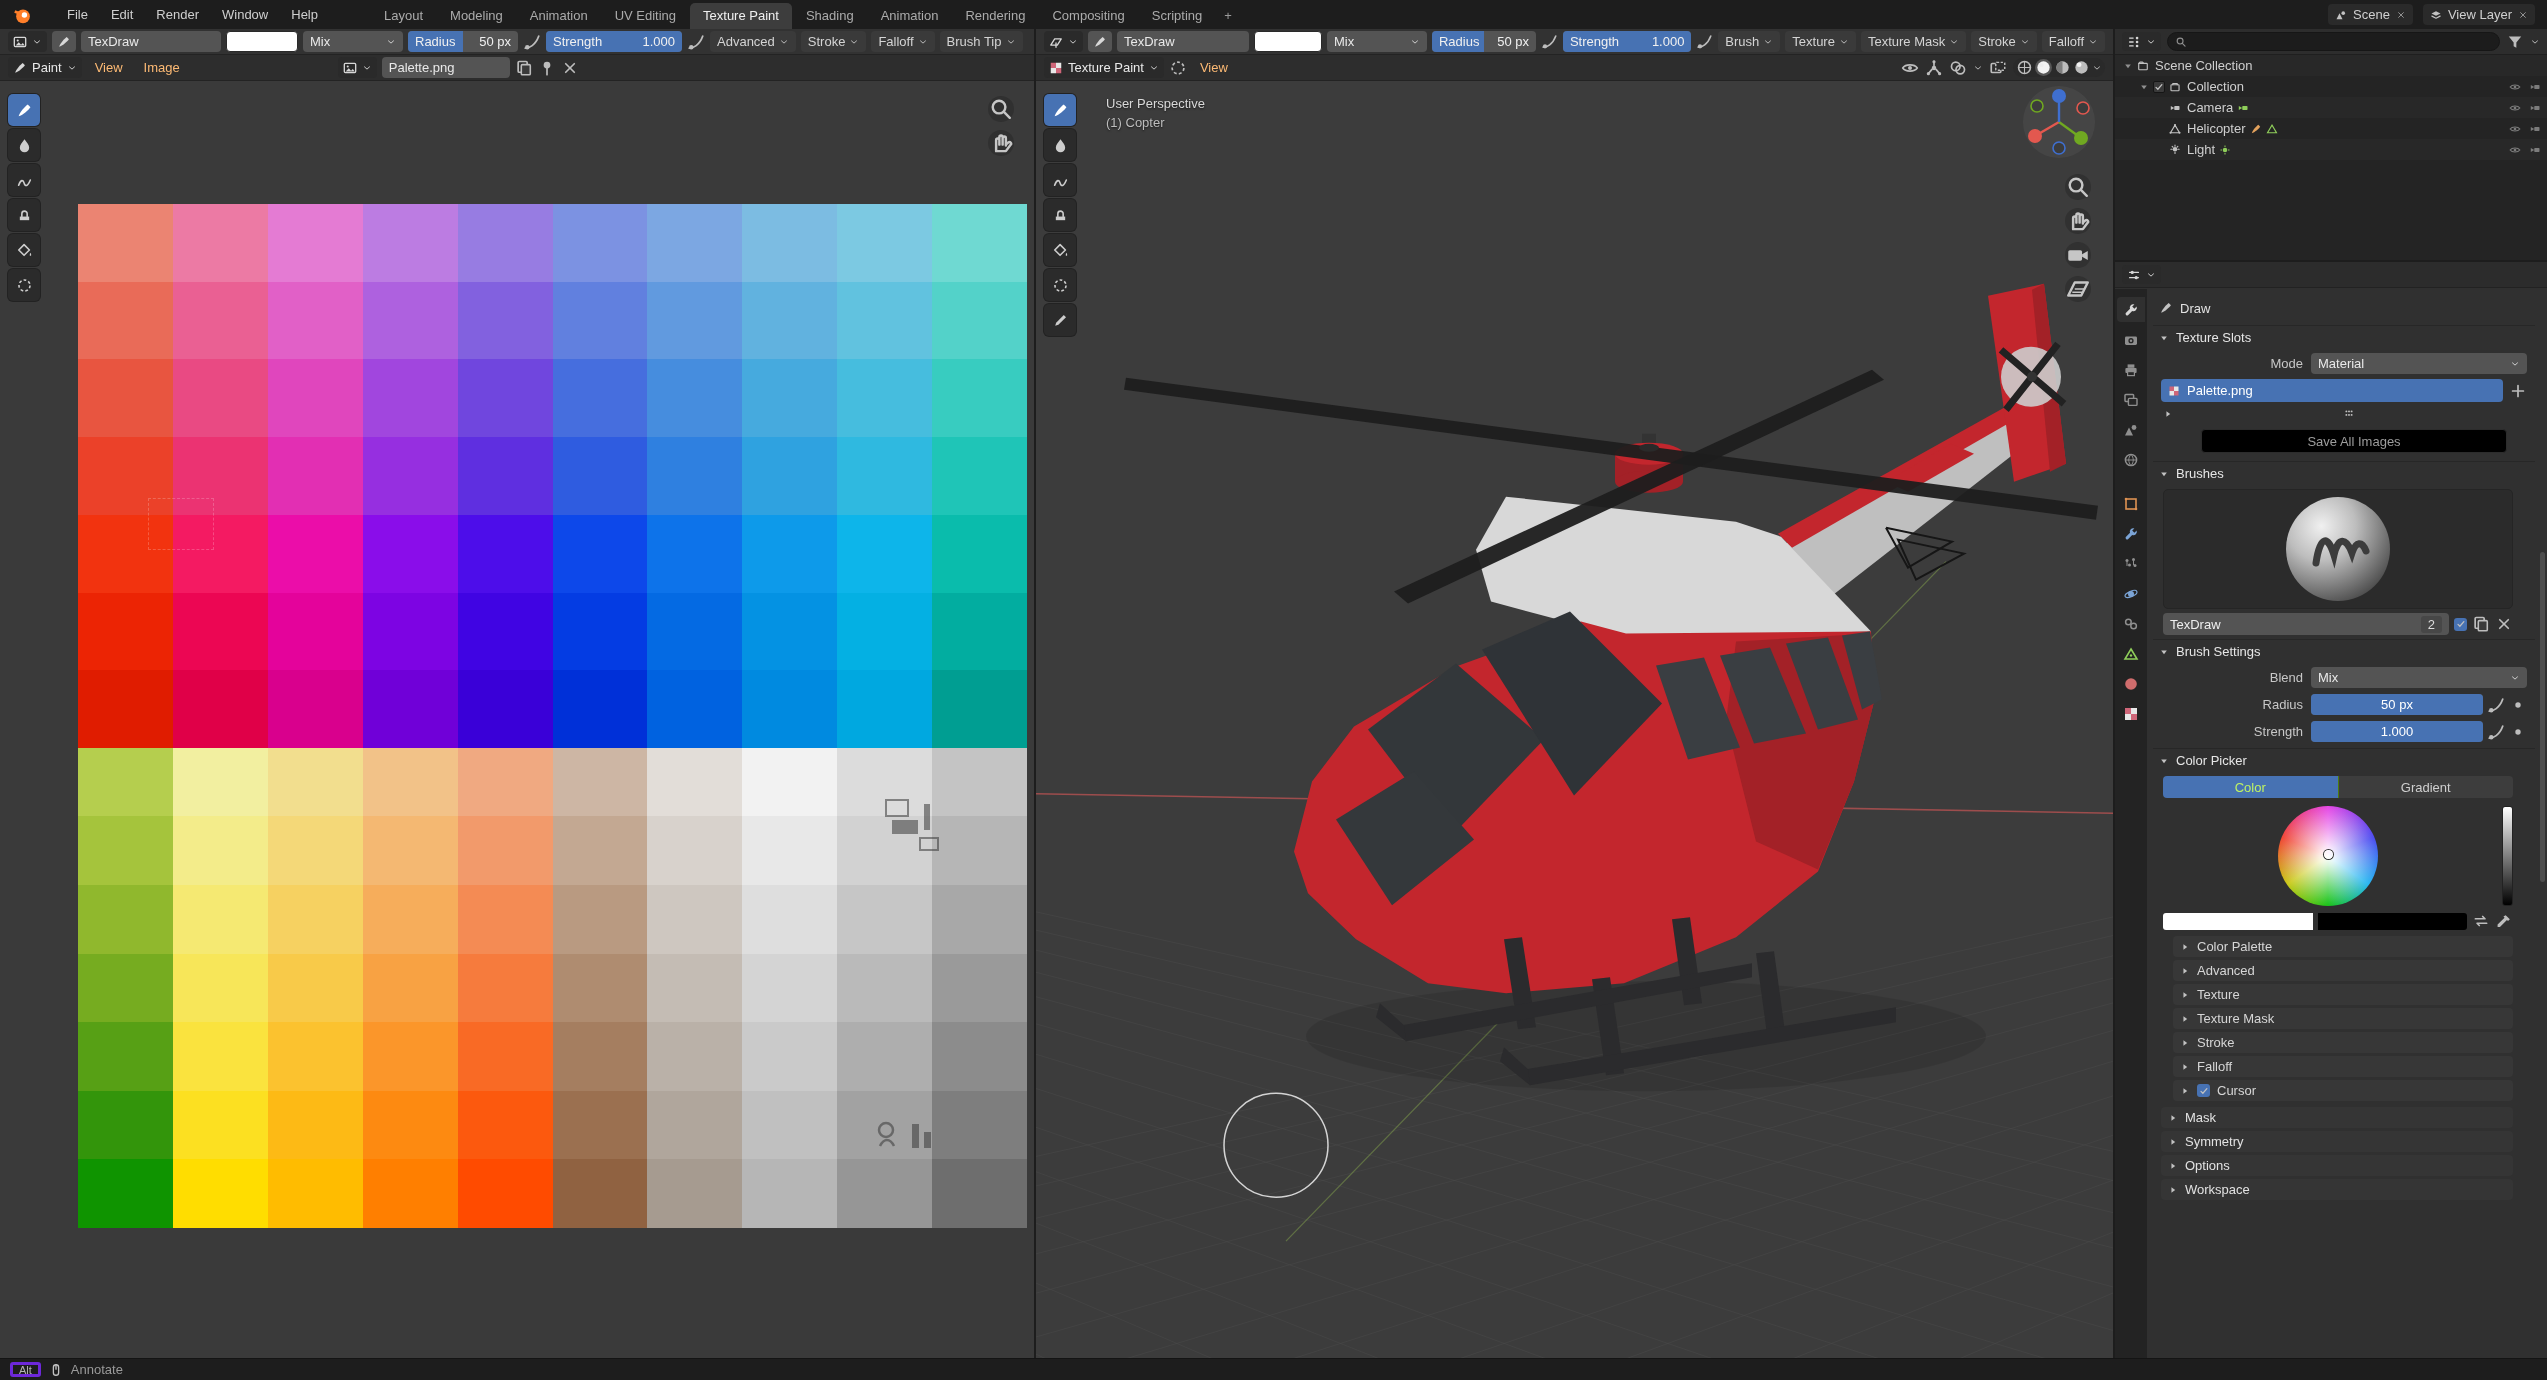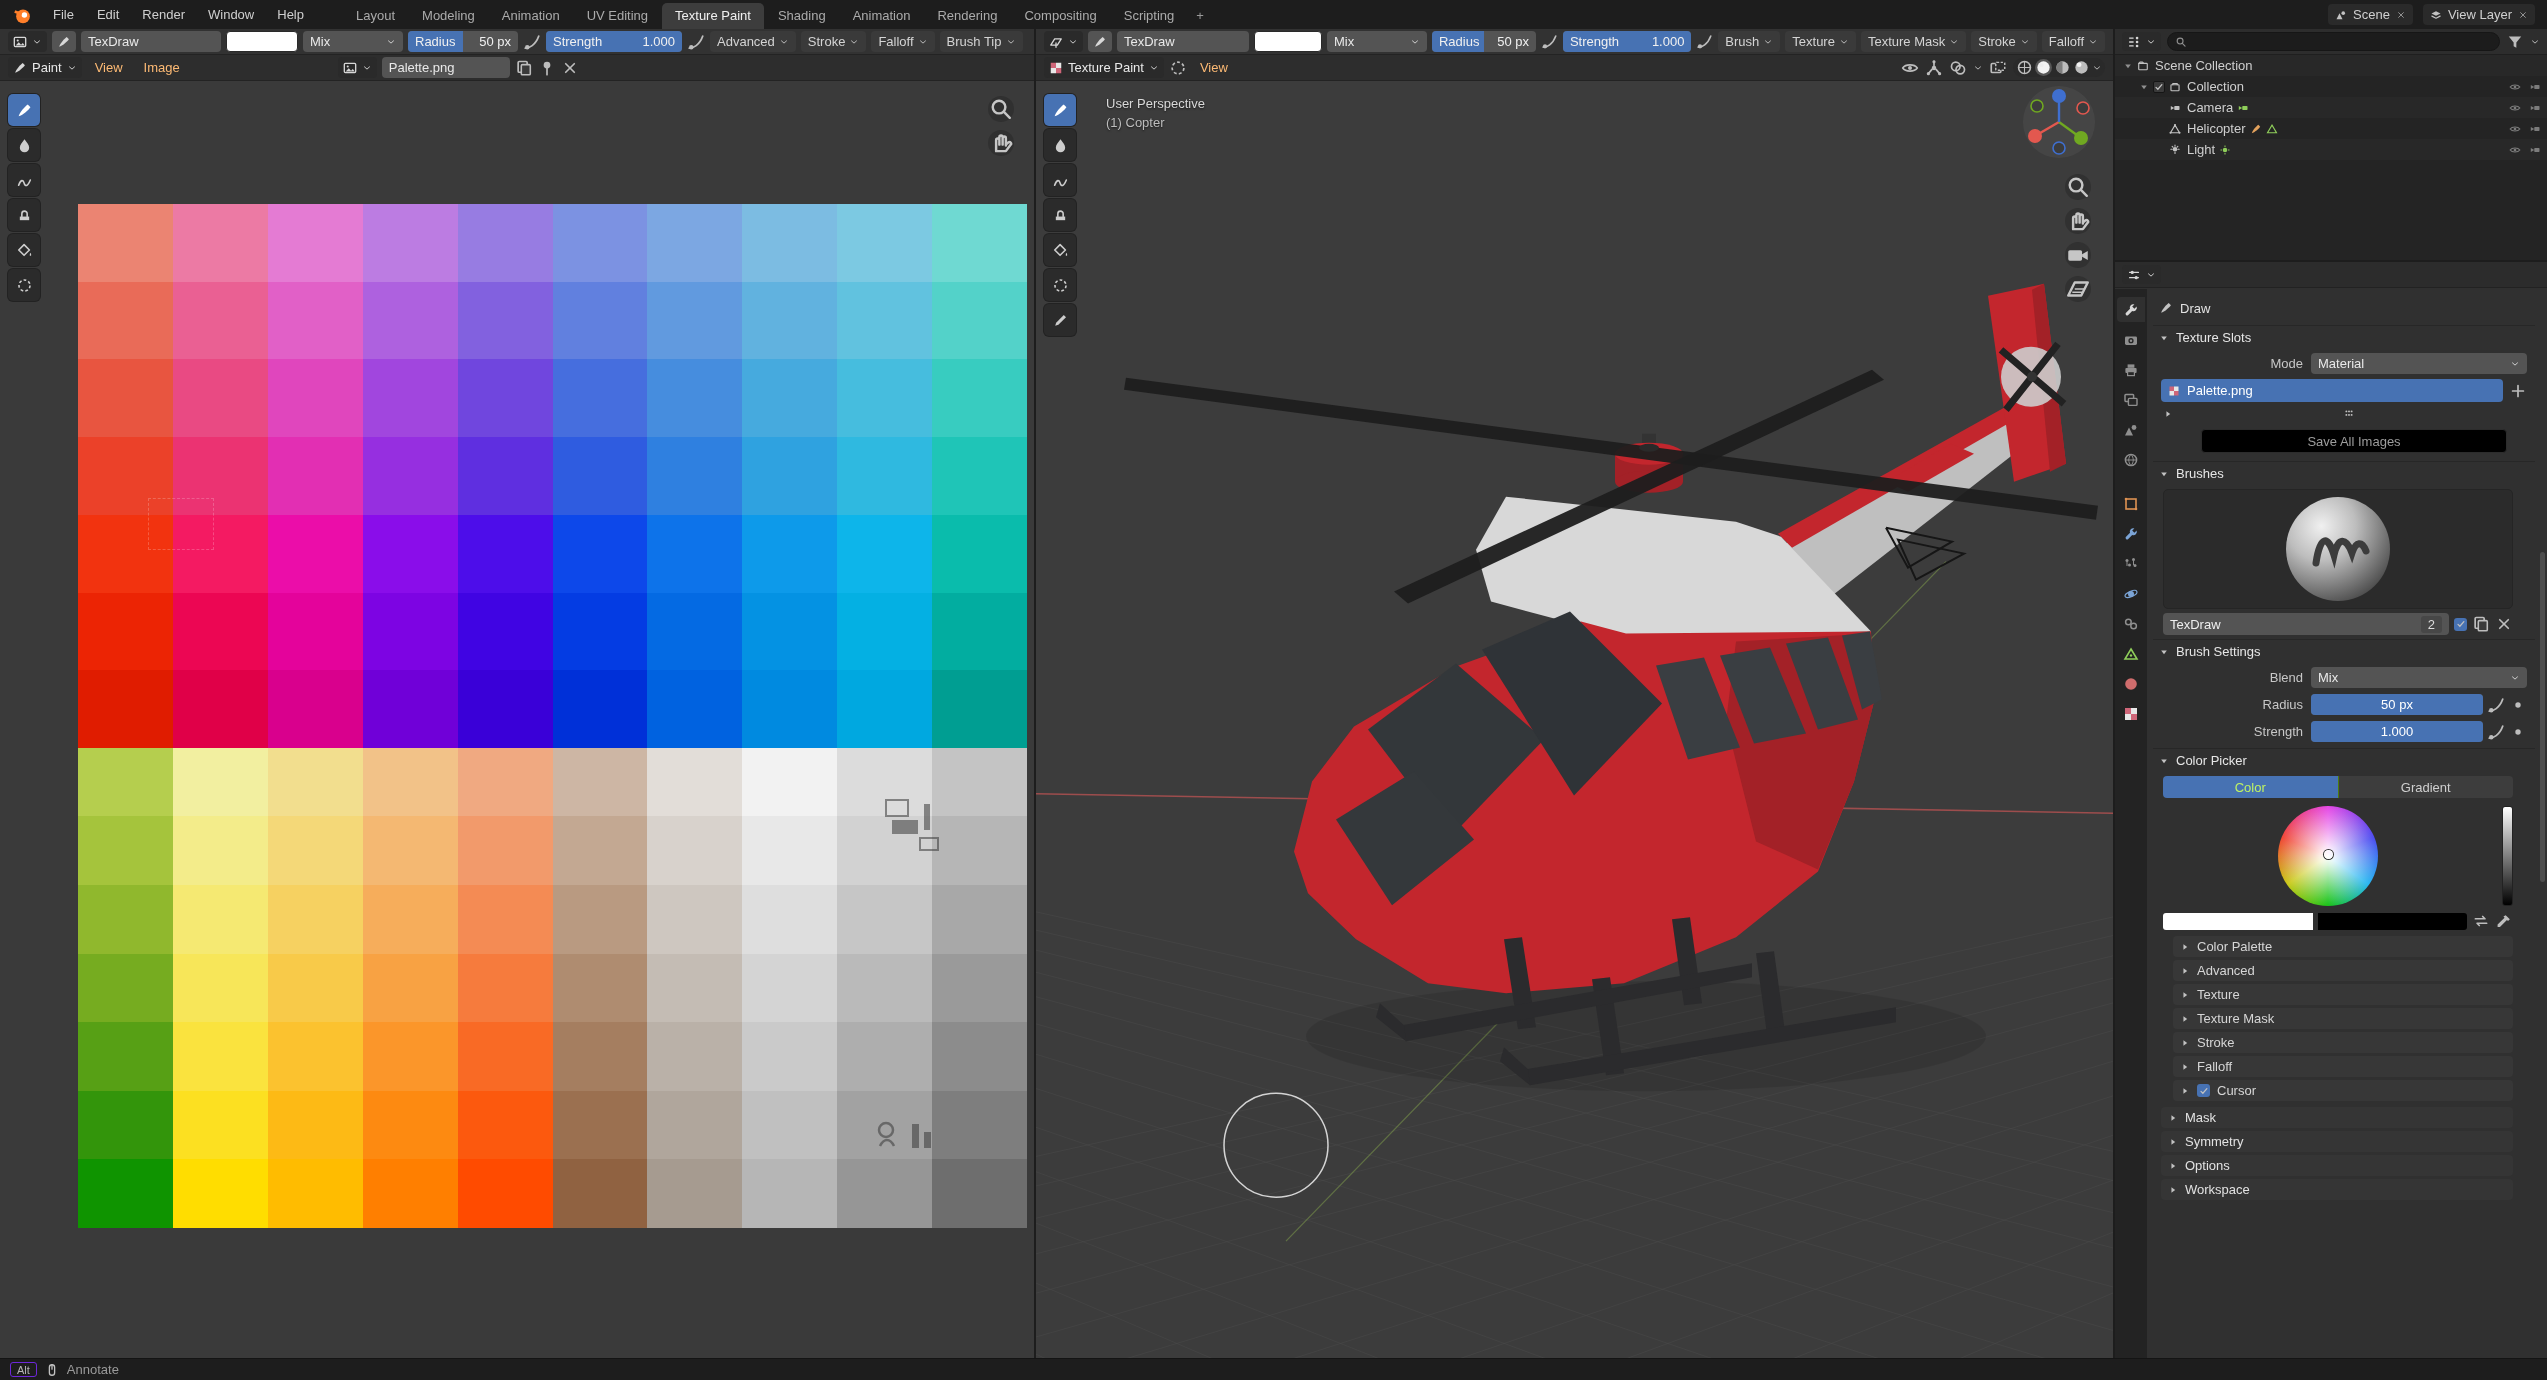--- a/index.html
+++ b/index.html
@@ -8,21 +8,21 @@
   #root{position:relative;width:2547px;height:1380px;background:#1d1d1d}
   .icon{display:inline-flex;width:14px;height:14px;flex:none;color:#c2c2c2;align-items:center;justify-content:center}
   .icon svg{width:100%;height:100%}
   .icon.xs{width:10px;height:10px}
   .icon.sm{width:12px;height:12px}
   .icon.lg{width:16px;height:16px}
   .icon.dim{color:#8f8f8f}
 
   
   #topbar{position:absolute;left:0;top:0;width:2547px;height:29px;display:flex;align-items:center;
-    padding:0 12px;gap:2px;background:#1d1d1d}
+    padding:0 12px;gap:16px;background:#1d1d1d}
   #blender-logo{width:22px;height:22px;margin-right:6px}
   .tmenu{padding:4px 11px;border-radius:4px;color:#cfcfcf}
   #wtabs{display:flex;align-items:flex-end;margin-left:26px;gap:1px;height:29px}
   .wtab{padding:5px 13px 6px;border-radius:5px 5px 0 0;color:#ababab;white-space:nowrap}
   .wtab.active{background:#3d3d3d;color:#f0f0f0}
   .wtab.add{color:#9a9a9a;padding:5px 8px 6px}
   #topbar-right{margin-left:auto;display:flex;gap:10px;align-items:center}
   .chip{display:flex;align-items:center;gap:6px;height:21px;padding:0 7px;border-radius:4px;background:#2a2a2a;color:#d0d0d0}
   .chip .cx{color:#9a9a9a}
 
@@ -126,21 +126,21 @@
   .cswatch{flex:1;height:17px}
   .cswatch.primary{border-radius:3px 0 0 3px}
   .cswatch.secondary{border-radius:0 3px 3px 0}
   .cpanel{display:flex;align-items:center;gap:7px;height:21px;margin:3px 22px 0 20px;padding:0 7px;background:#373737;border-radius:4px;color:#d6d6d6}
   .cpanel.top{margin-left:8px;background:#353535;color:#e2e2e2}
   #prop-scroll{position:absolute;right:2px;top:290px;width:5px;height:330px;border-radius:3px;background:#5a5a5a;opacity:.7}
 
   
   #statusbar{position:absolute;left:0;top:1358px;width:2547px;height:22px;background:#1d1d1d;border-top:1px solid #141414;
     display:flex;align-items:center;gap:8px;padding:0 10px;color:#9a9a9a}
-  .key{border:1px solid #6d28d9;border-radius:3px;padding:0 6px;height:15px;display:flex;align-items:center;font-size:11px;color:#b5b5b5}
+  .key{border:3px solid #6d28d9;border-radius:3px;padding:0 6px;height:15px;display:flex;align-items:center;font-size:11px;color:#b5b5b5}
 
   .divider-v{position:absolute;top:29px;bottom:22px;width:2px;background:#1d1d1d}
 </style>
 </head>
 <body>
 
 <div id="root">
 
   <header id="topbar">
     <span id="blender-logo" class="icon lg">

